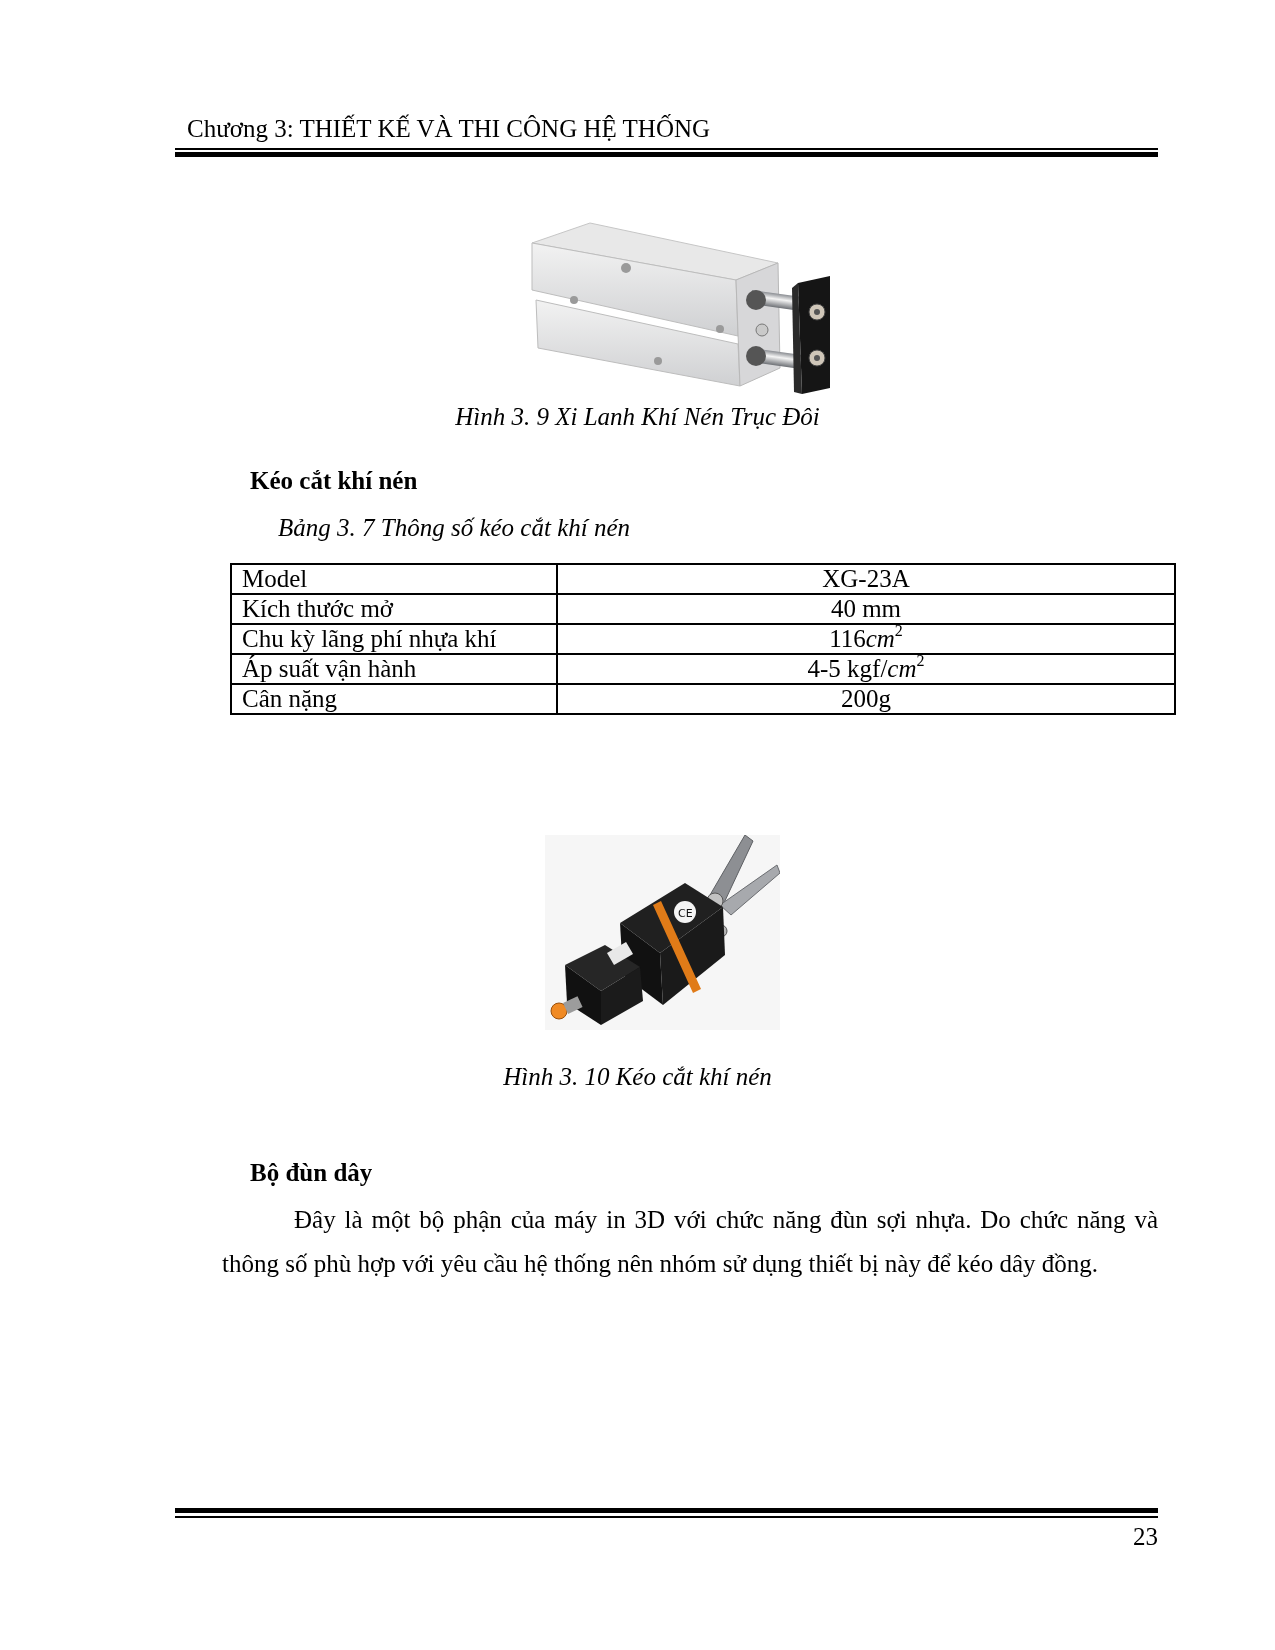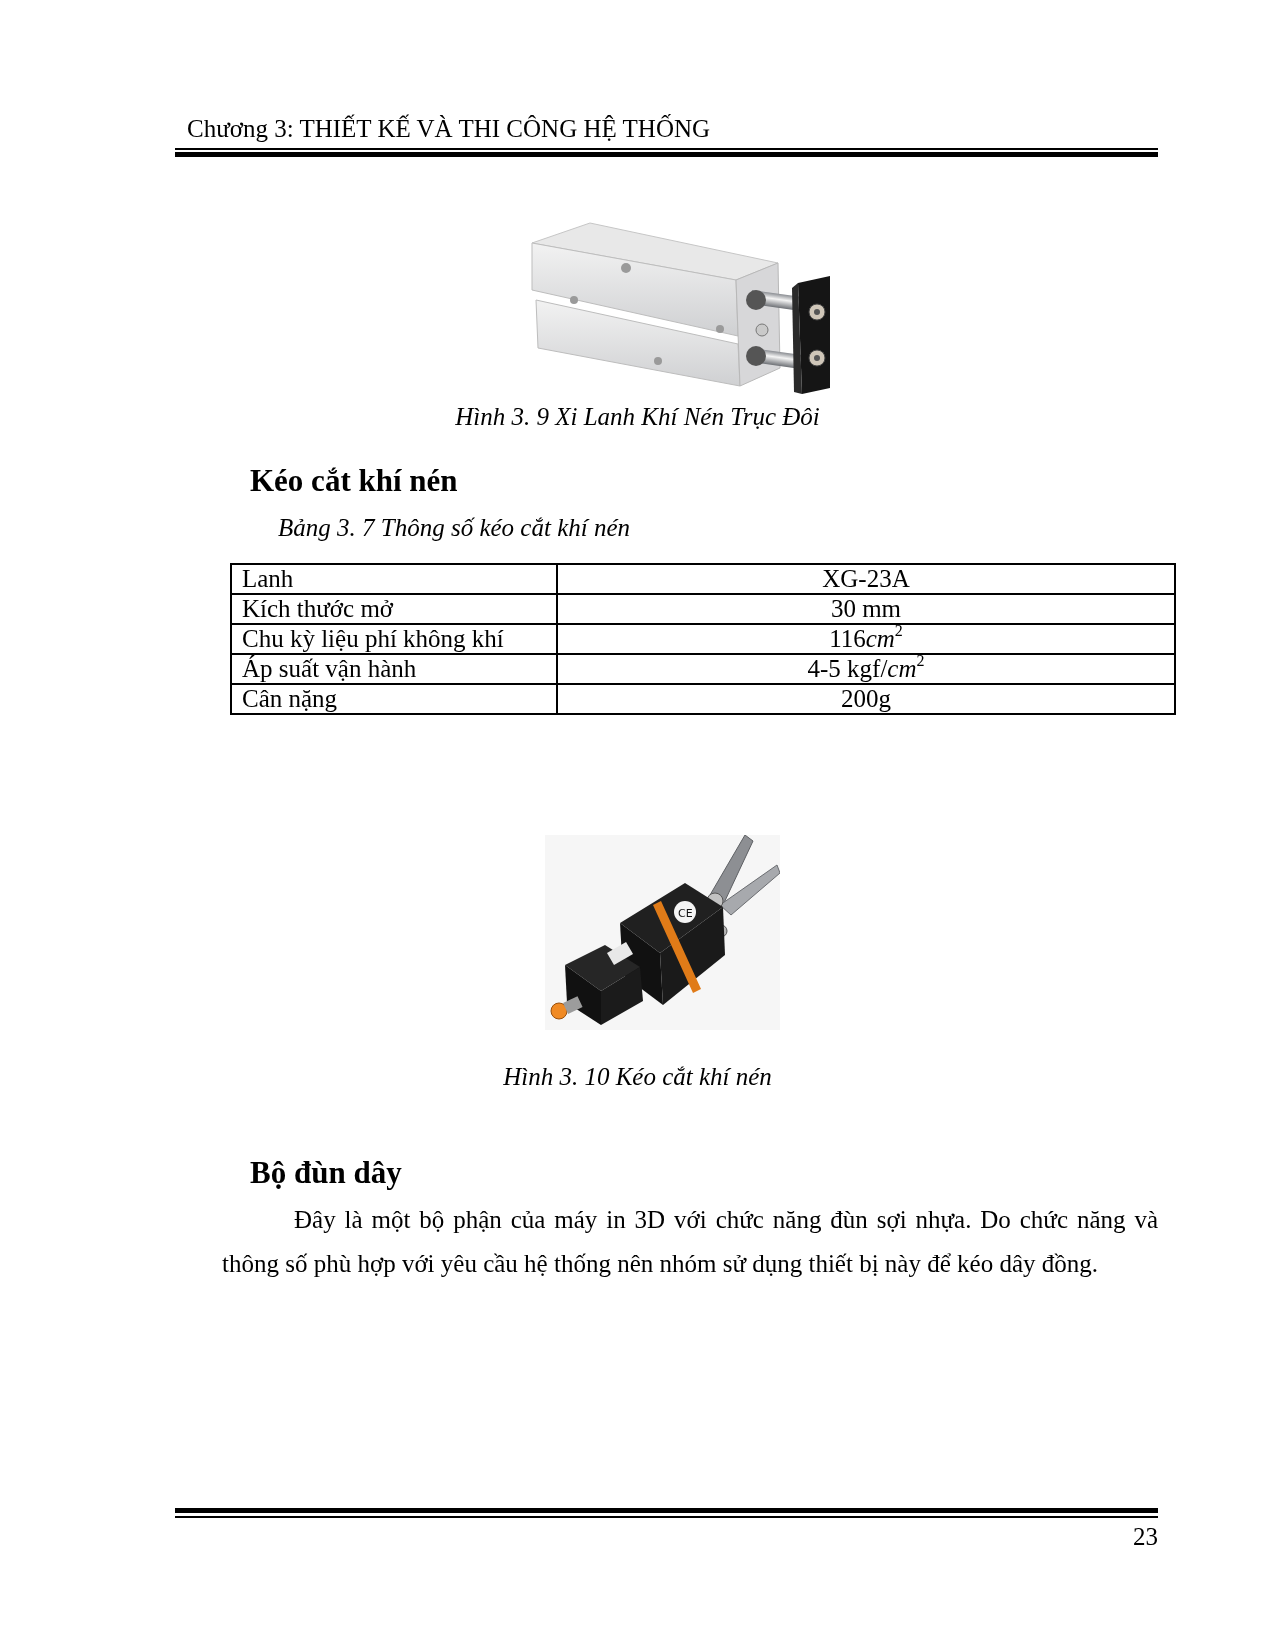--- a/index.html
+++ b/index.html
@@ -16,21 +16,21 @@
     .header-rule-thin { left: 175px; top: 148px; width: 983px; height: 2px; background: #000; }
     .header-rule-thick { left: 175px; top: 152px; width: 983px; height: 5px; background: #000; }
 
     
     .fig1 { left: 530px; top: 208px; width: 300px; height: 186px; }
     .caption {
       font-style: italic; font-size: 25px; line-height: 30px; white-space: nowrap;
       text-align: center; left: 0; width: 1275px;
     }
 
-    .section-heading { font-weight: bold; font-size: 31px; line-height: 30px; white-space: nowrap; }
+    .section-heading { font-weight: bold; font-size: 25px; line-height: 30px; white-space: nowrap; }
     .table-caption { font-style: italic; font-size: 25px; line-height: 30px; white-space: nowrap; }
 
     
     .spec-table {
       left: 230px; top: 563px; width: 946px;
       border-collapse: collapse; table-layout: fixed; font-size: 25px;
     }
     .spec-table td {
       border: 2px solid #000; height: 28px; padding: 0 10px; line-height: 28px;
       white-space: nowrap; overflow: hidden;
@@ -101,29 +101,29 @@
   </svg>
 </div>
 <div class="abs caption" style="top:402px;">Hình 3. 9 Xi Lanh Khí Nén Trục Đôi</div>
 
 <div class="abs section-heading" style="left:250px; top:466px;">Kéo cắt khí nén</div>
 <div class="abs table-caption" style="left:250px; top:513px;margin-left:28px;">Bảng 3. 7 Thông số kéo cắt khí nén</div>
 
 <table class="abs spec-table">
   <tbody>
     <tr>
-      <td class="k">Lanh</td>
+      <td class="k">Model</td>
       <td class="v">XG-23A</td>
     </tr>
     <tr>
       <td class="k">Kích thước mở</td>
-      <td class="v">30 mm</td>
+      <td class="v">40 mm</td>
     </tr>
     <tr>
-      <td class="k">Chu kỳ liệu phí không khí</td>
+      <td class="k">Chu kỳ lãng phí nhựa khí</td>
       <td class="v"><span>116</span><span class="unit-italic">cm</span><sup>2</sup></td>
     </tr>
     <tr>
       <td class="k">Áp suất vận hành</td>
       <td class="v"><span>4-5 kgf/</span><span class="unit-italic">cm</span><sup>2</sup></td>
     </tr>
     <tr>
       <td class="k">Cân nặng</td>
       <td class="v">200g</td>
     </tr>

